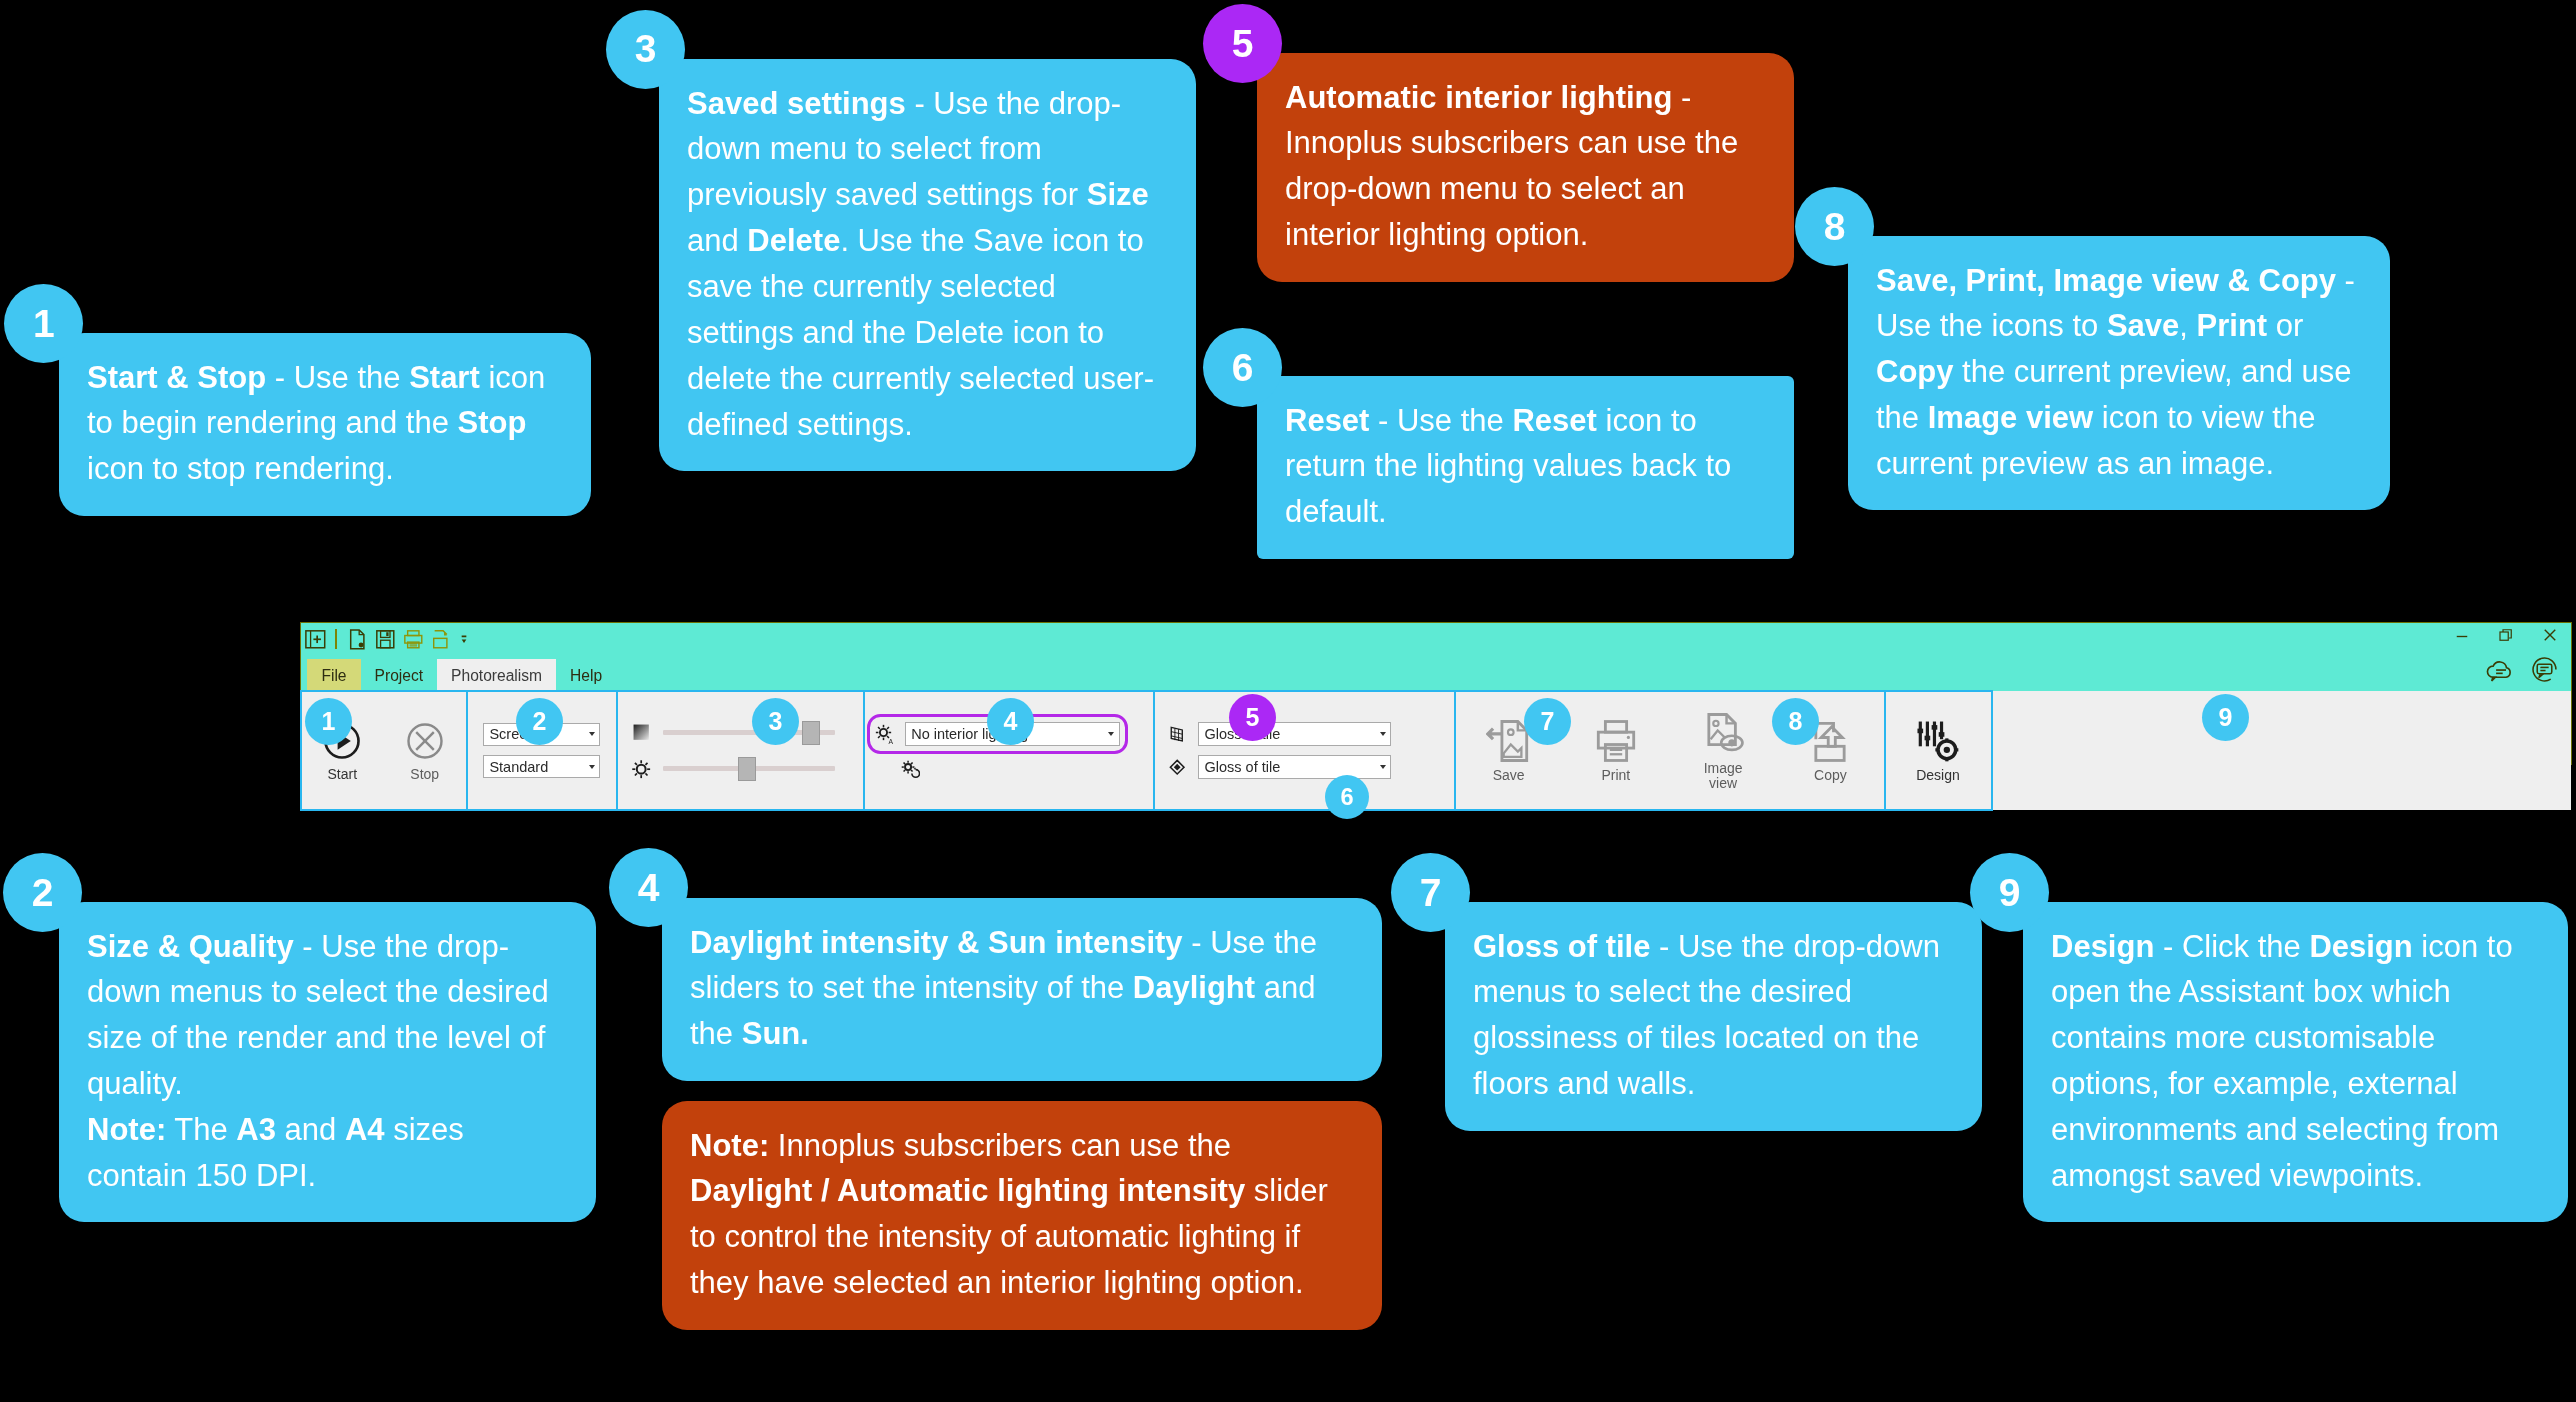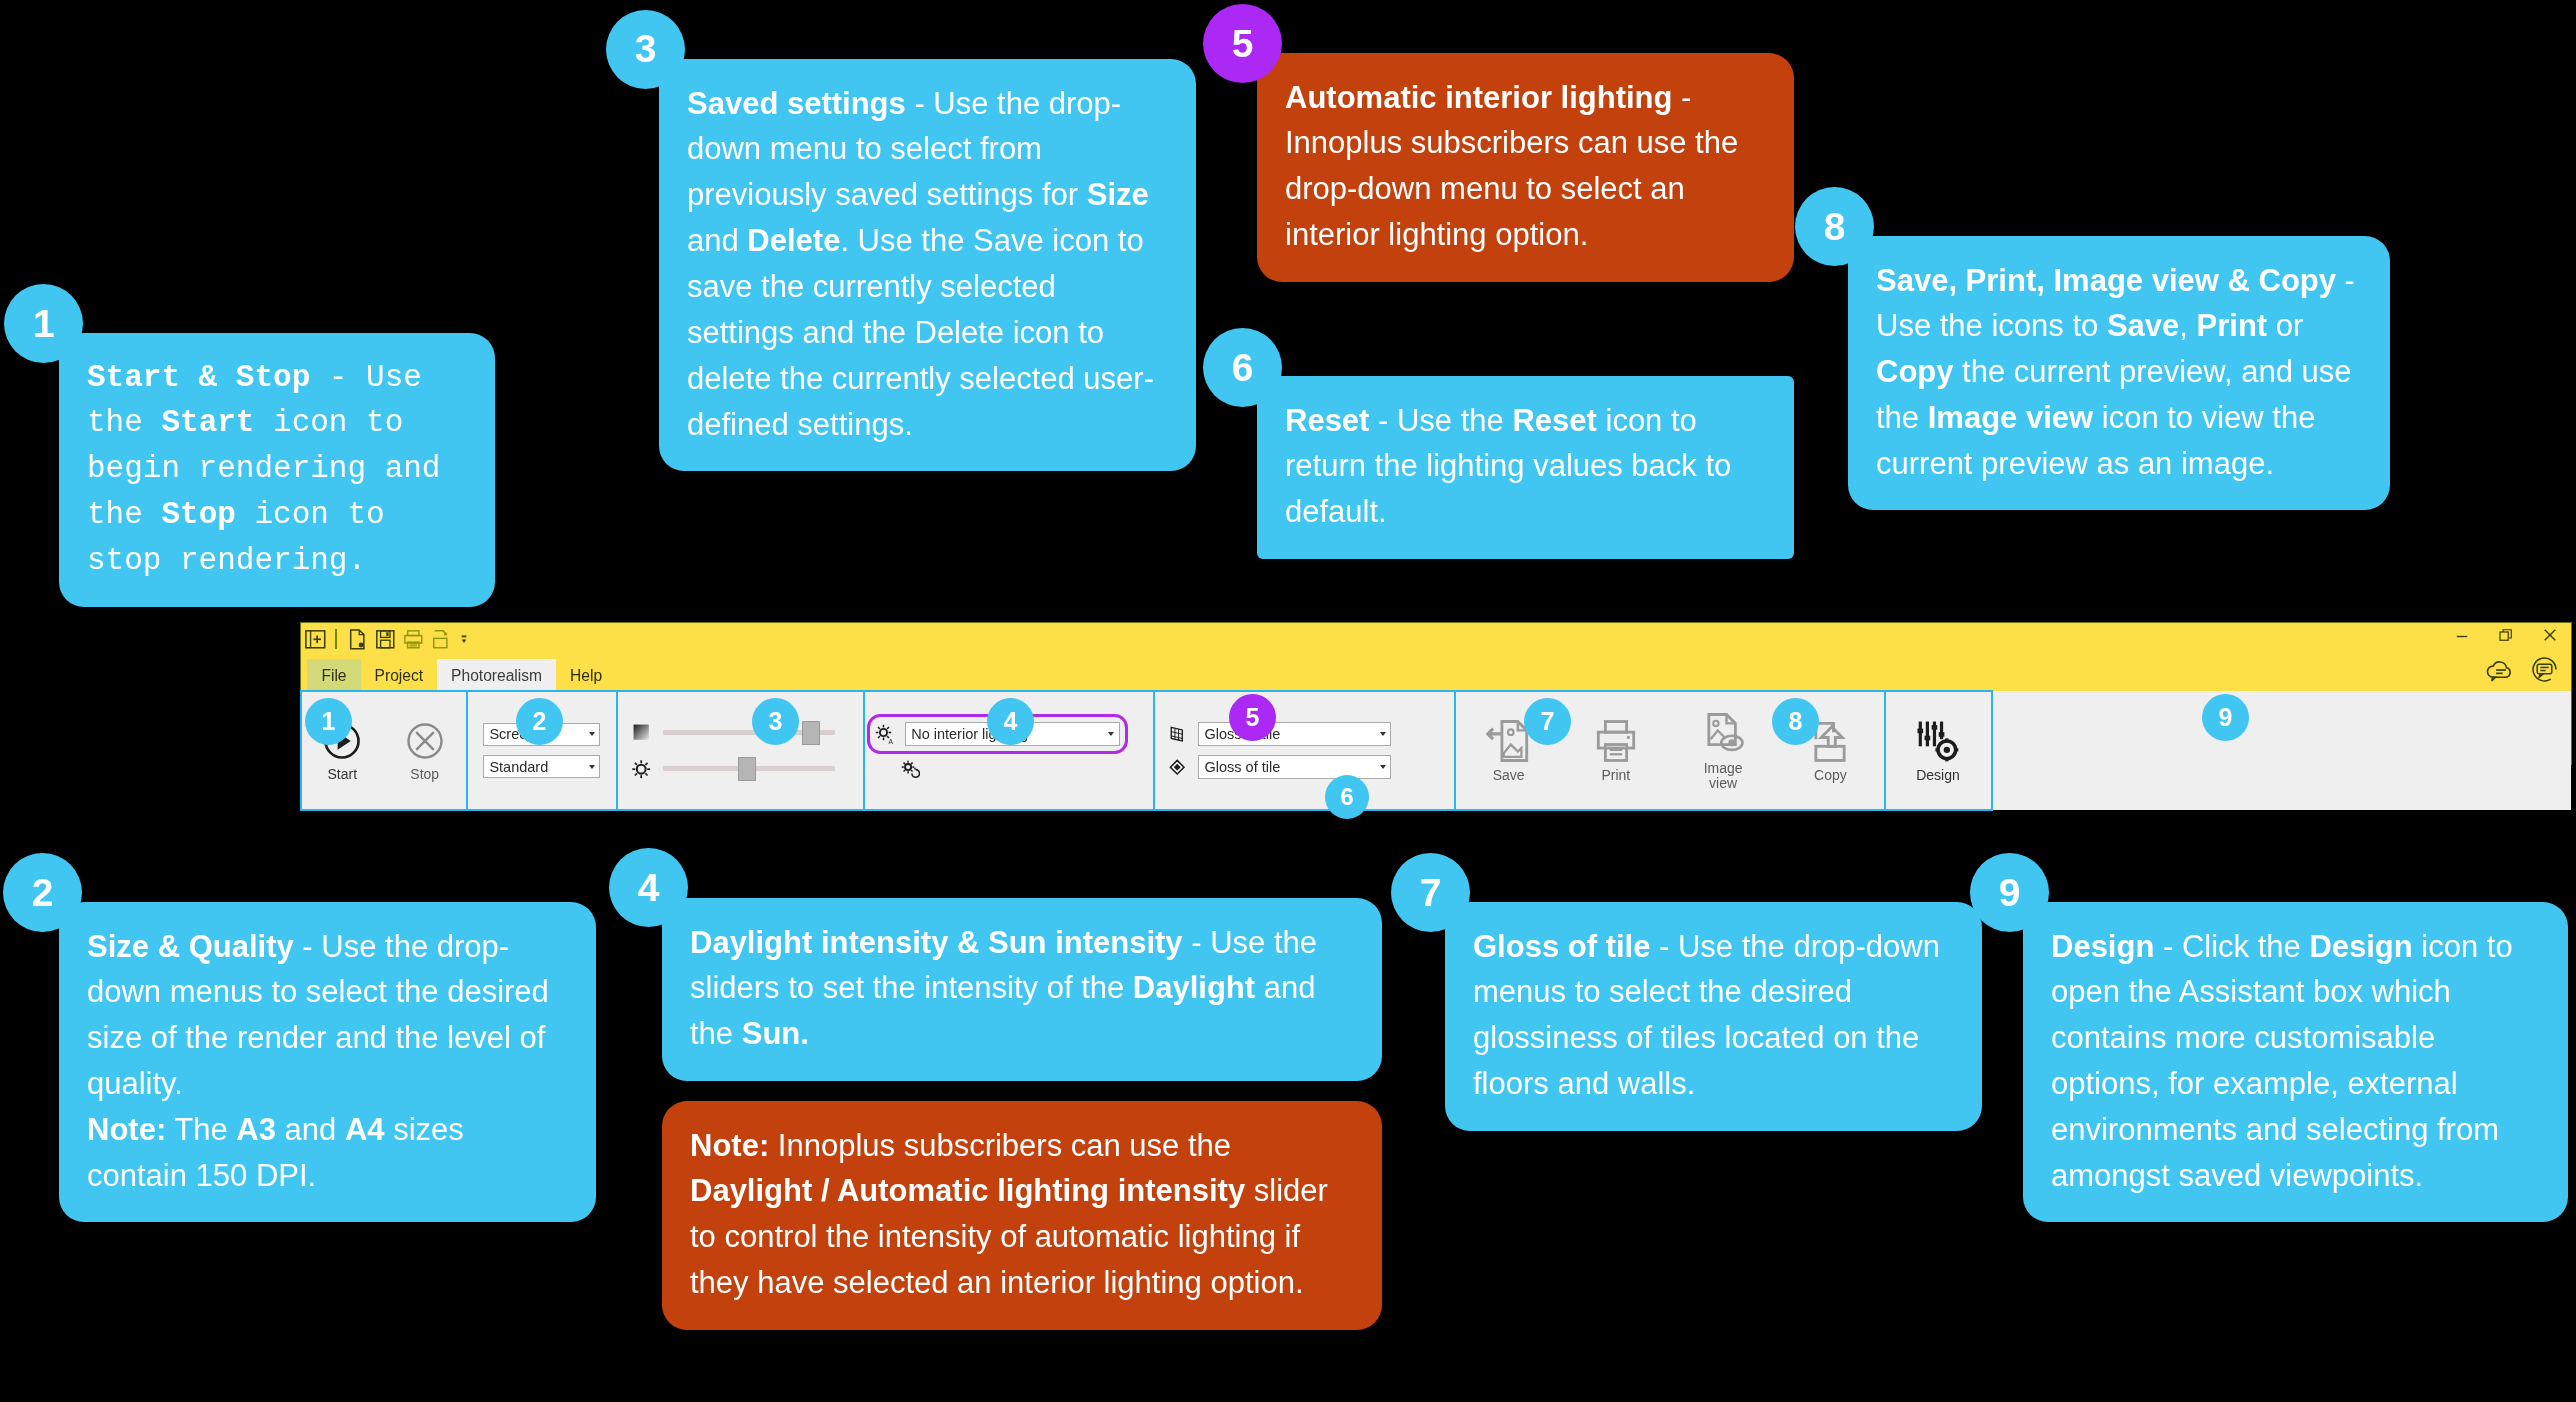--- a/index.html
+++ b/index.html
@@ -35,21 +35,21 @@
     z-index: 5;
   }
   .badge.blue   { background: #41c6f2; }
   .badge.purple { background: #ab28f5; }
 
   
   #appwin {
     position: absolute;
     left: 300px; top: 622px;
     width: 2272px; height: 143px;
-    background: #fde047;
+    background: #5eead4;
     border: 0.5px solid #6b7004;
   }
   #qat {
     position: absolute; left: 3.2px; top: 2.1px;
     height: 28px; display: flex; align-items: center; gap: 5.4px;
   }
   .qat-ico { width: 22.6px; height: 22.6px; display:block; }
   .qat-sep { width: 1.6px; height: 19.3px; background: #7d8405; margin: 0 3.2px; }
 
   #wctrl {
@@ -123,21 +123,21 @@
 </style>
 </head>
 <body>
 
 <div id="stage">
 
   <div class="callout">
     <div class="badge blue" style="left:4.3px; top:284px;">
       <span>1</span>
     </div>
-    <div class="cbody blue" style="left:59px; top:333px; width:436px;font-family:Liberation Mono, monospace;"><b>Start &amp; Stop</b><span> - Use the </span><b>Start</b><span> icon to begin rendering and  the </span><b>Stop</b><span> icon to stop rendering.</span></div>
+    <div class="cbody blue" style="left:59px; top:333px; width:532px;"><b>Start &amp; Stop</b><span> - Use the </span><b>Start</b><span> icon to begin rendering and  the </span><b>Stop</b><span> icon to stop rendering.</span></div>
   </div>
 
   <div class="callout">
     <div class="badge blue" style="left:3.2px; top:853px;">
       <span>2</span>
     </div>
     <div class="cbody blue" style="left:59px; top:902px; width:537px;"><b>Size &amp; Quality</b><span> - Use the drop-down menus to select the desired size of the render and the level of quality.</span><br><b>Note:</b><span> The </span><b>A3</b><span> and </span><b>A4</b><span> sizes contain 150 DPI.</span></div>
   </div>
 
   <div class="callout">

